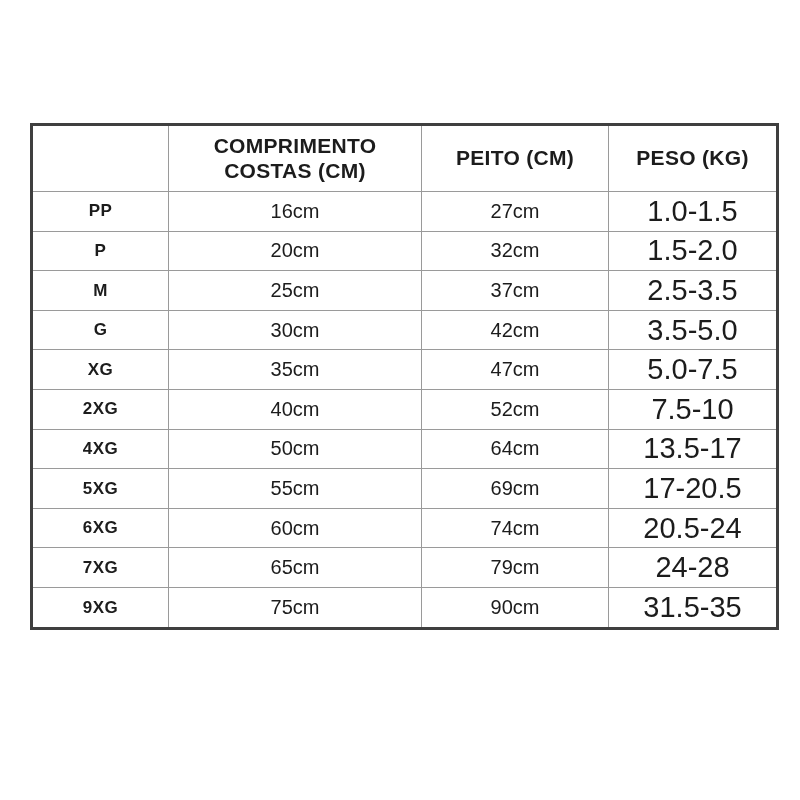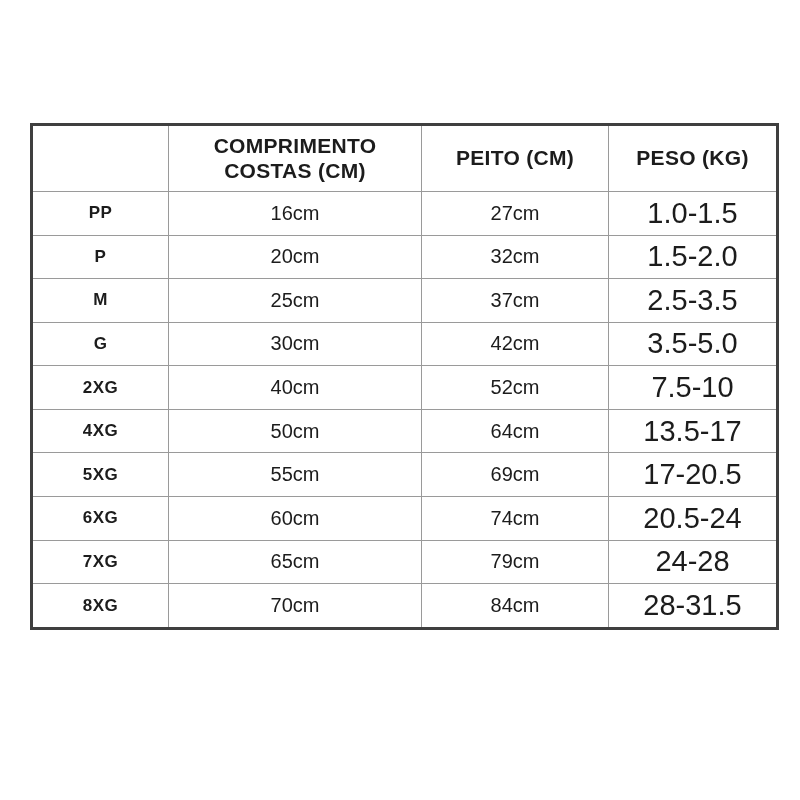--- a/index.html
+++ b/index.html
@@ -101,20 +101,26 @@
         <td class="chest-cell">37cm</td>
         <td class="weight-cell">2.5-3.5</td>
       </tr>
       <tr>
         <td class="size-cell">G</td>
         <td class="len-cell">30cm</td>
         <td class="chest-cell">42cm</td>
         <td class="weight-cell">3.5-5.0</td>
       </tr>
       <tr>
+        <td class="size-cell">XG</td>
+        <td class="len-cell">35cm</td>
+        <td class="chest-cell">47cm</td>
+        <td class="weight-cell">5.0-7.5</td>
+      </tr>
+      <tr>
         <td class="size-cell">2XG</td>
         <td class="len-cell">40cm</td>
         <td class="chest-cell">52cm</td>
         <td class="weight-cell">7.5-10</td>
       </tr>
       <tr>
         <td class="size-cell">4XG</td>
         <td class="len-cell">50cm</td>
         <td class="chest-cell">64cm</td>
         <td class="weight-cell">13.5-17</td>
@@ -131,20 +137,20 @@
         <td class="chest-cell">74cm</td>
         <td class="weight-cell">20.5-24</td>
       </tr>
       <tr>
         <td class="size-cell">7XG</td>
         <td class="len-cell">65cm</td>
         <td class="chest-cell">79cm</td>
         <td class="weight-cell">24-28</td>
       </tr>
       <tr>
-        <td class="size-cell">8XG</td>
-        <td class="len-cell">70cm</td>
-        <td class="chest-cell">84cm</td>
-        <td class="weight-cell">28-31.5</td>
+        <td class="size-cell">9XG</td>
+        <td class="len-cell">75cm</td>
+        <td class="chest-cell">90cm</td>
+        <td class="weight-cell">31.5-35</td>
       </tr>
     </tbody>
   </table>
 </div>
 
 </body></html>

